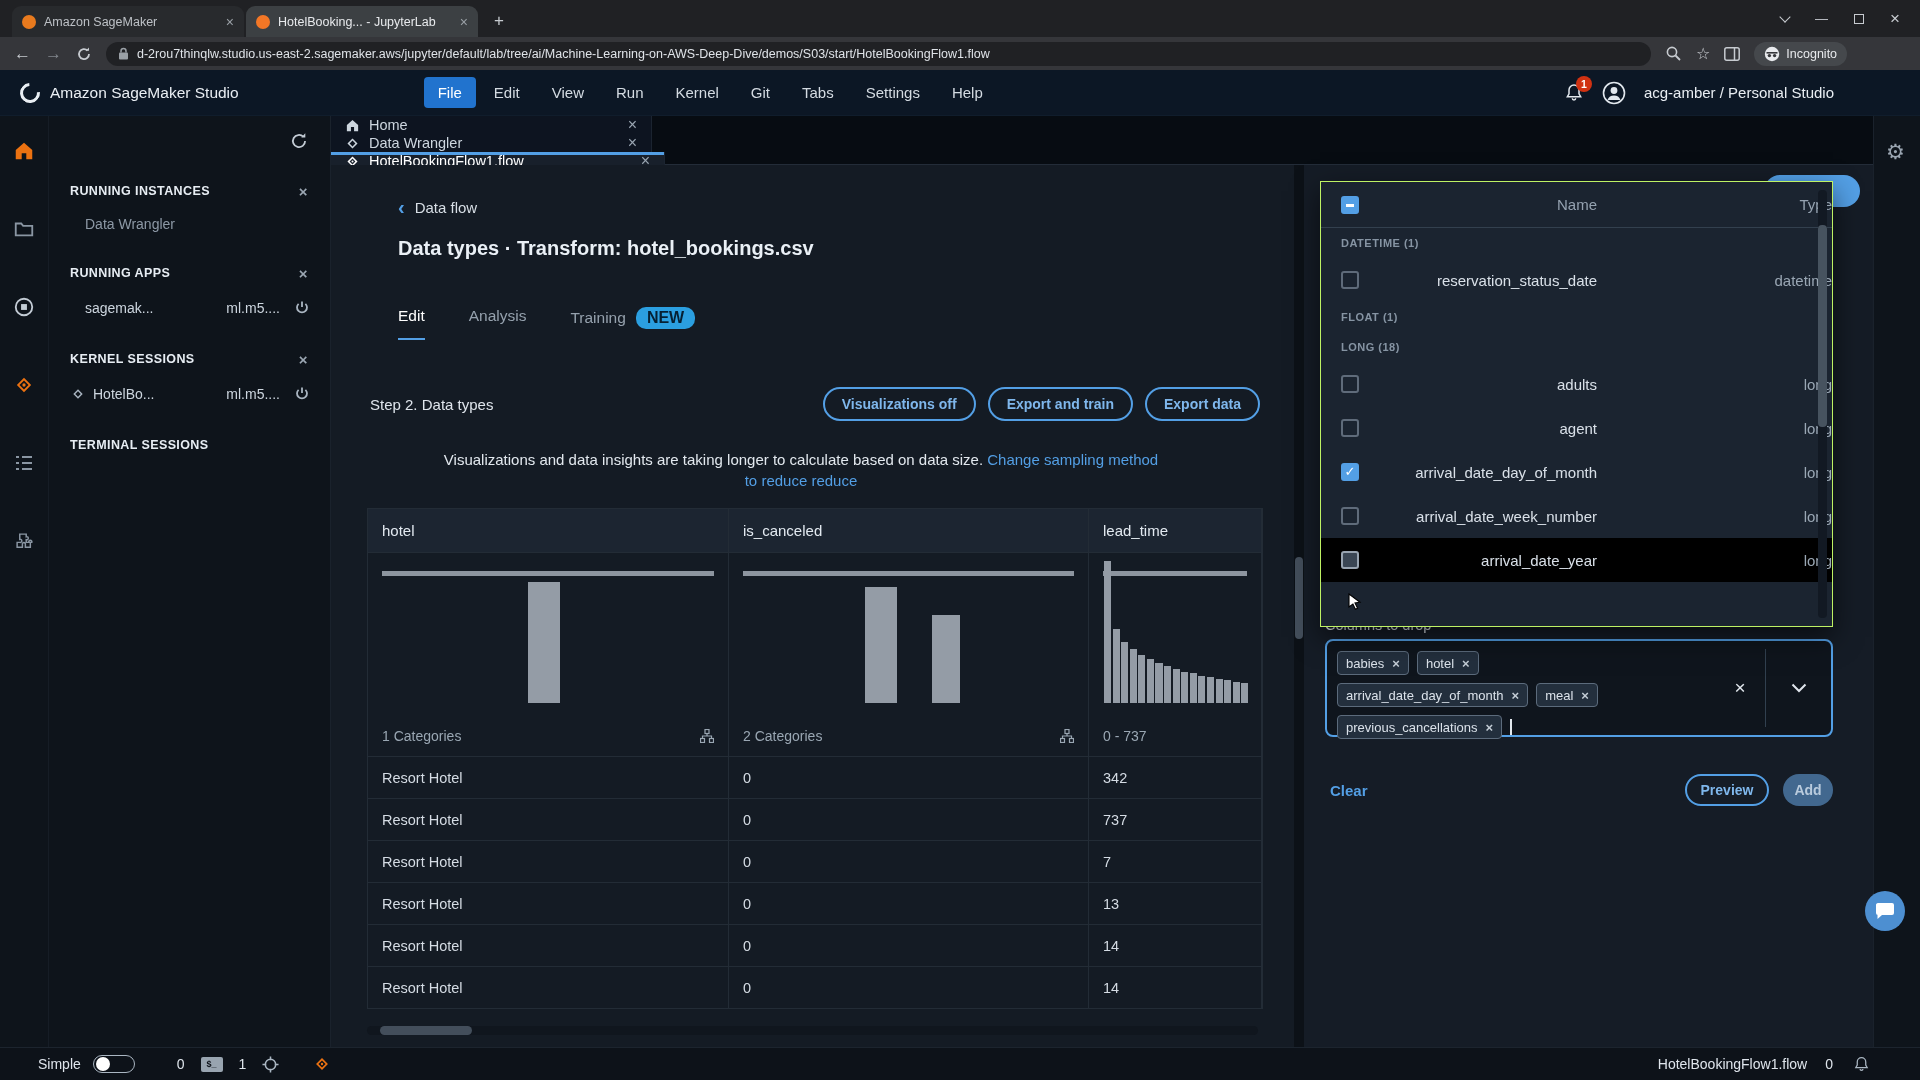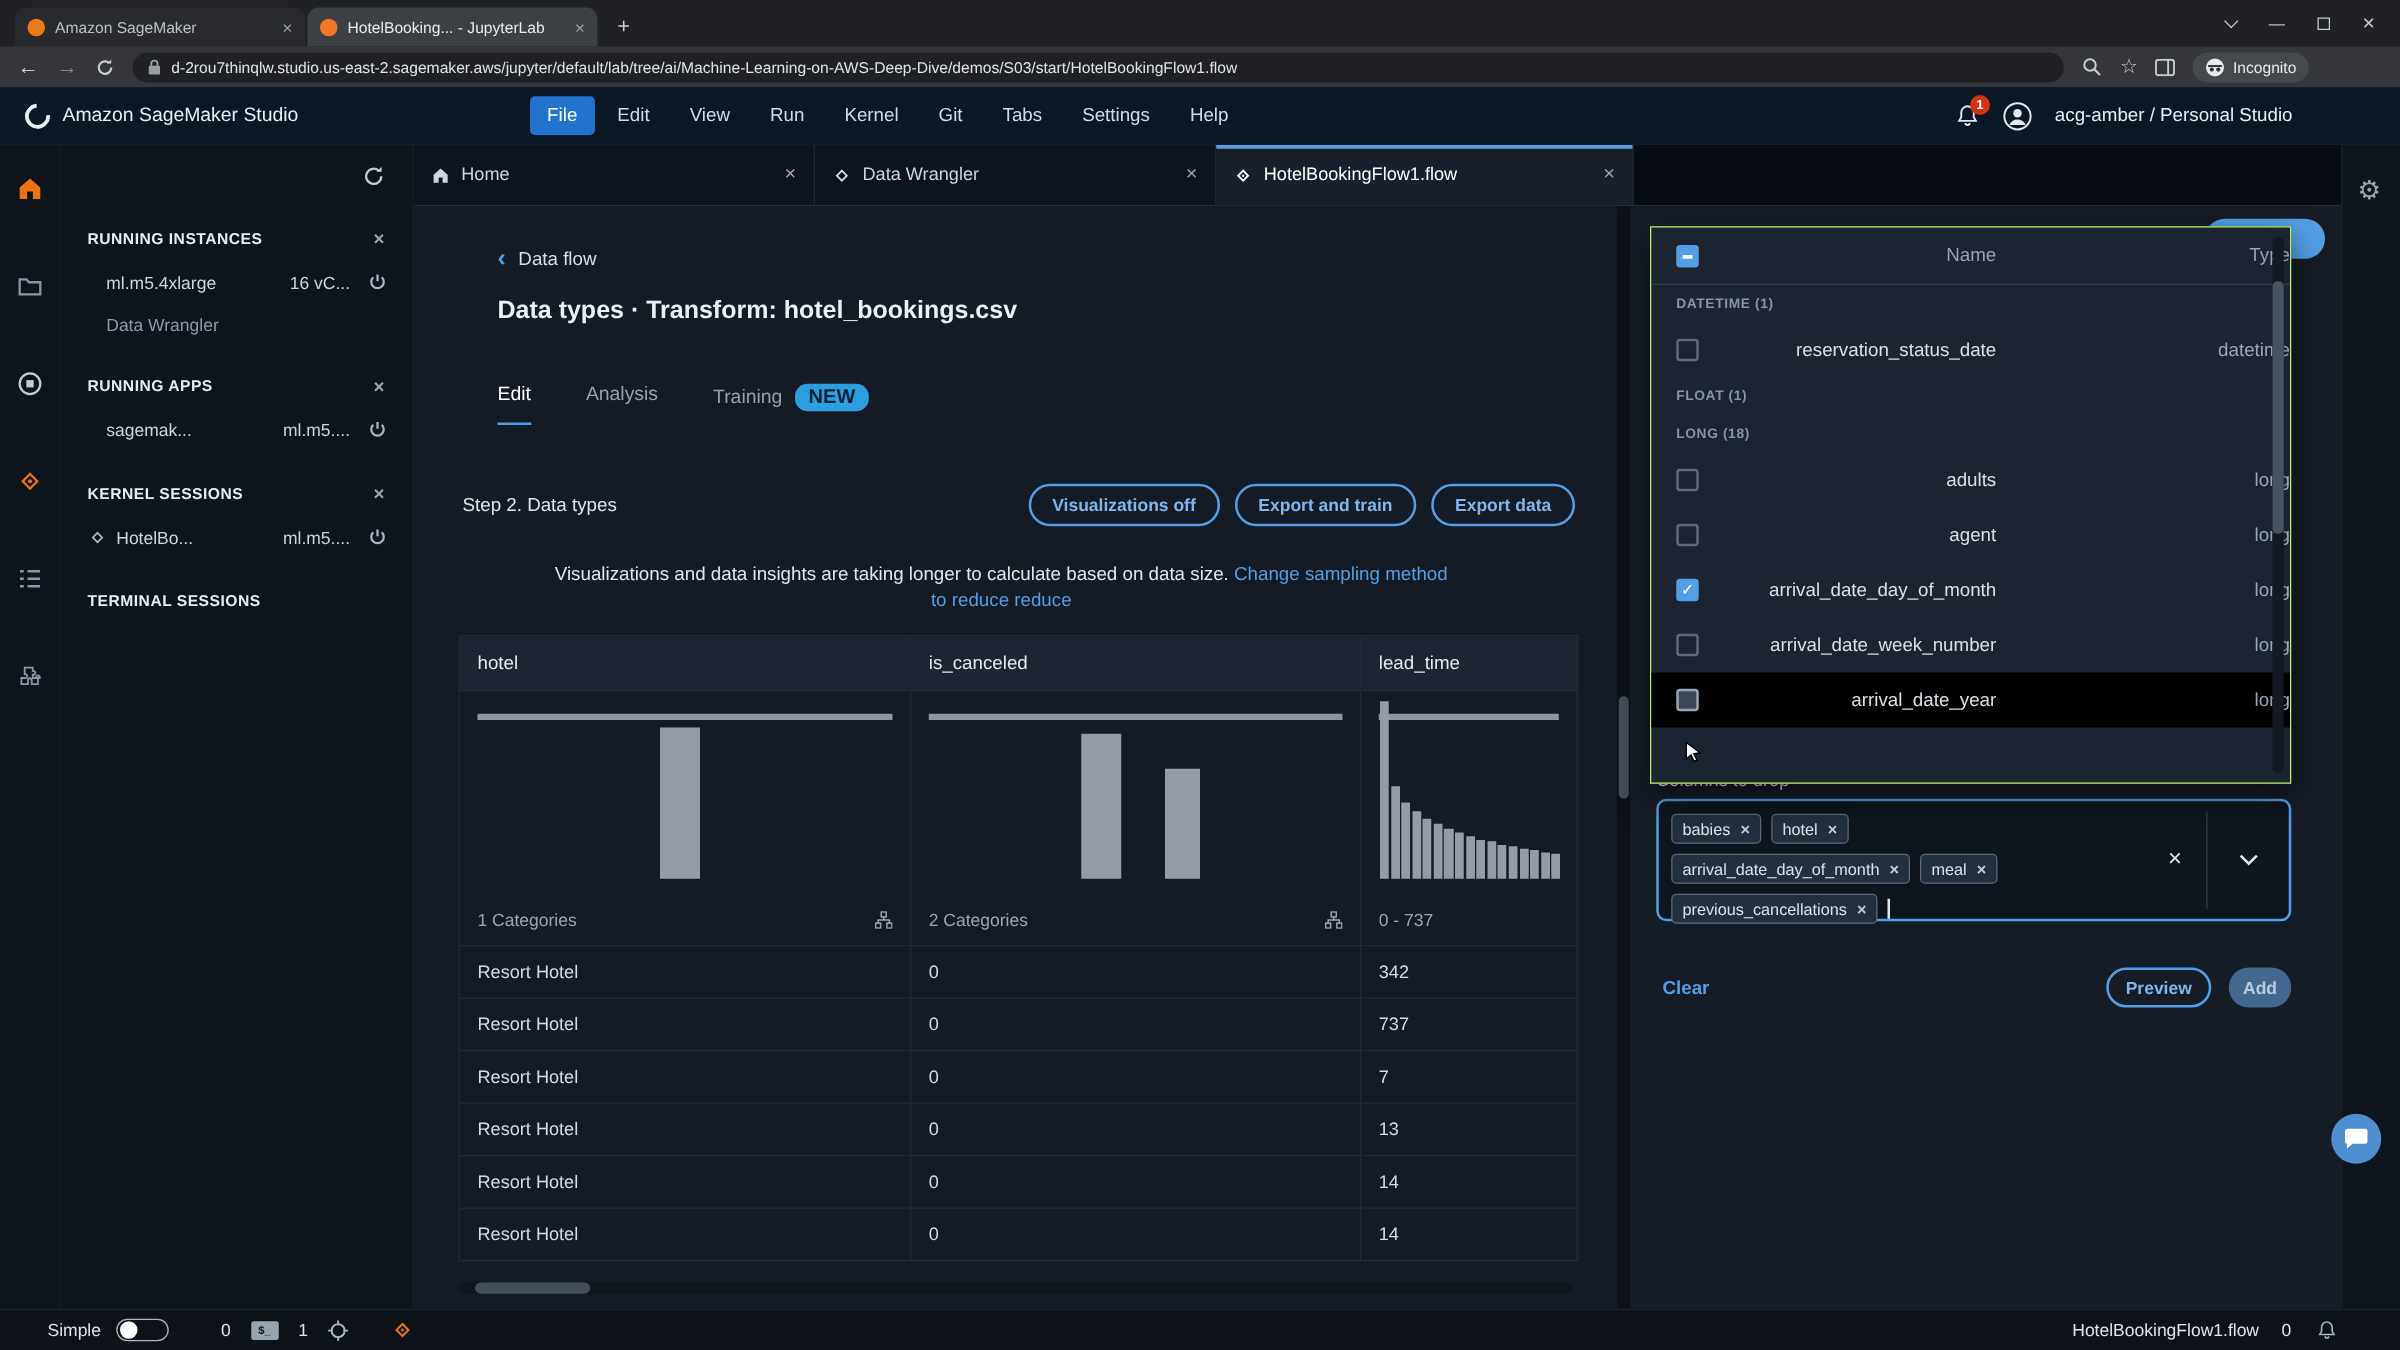--- a/index.html
+++ b/index.html
@@ -67,21 +67,21 @@
     font-weight:700;letter-spacing:.4px;color:#e7edf3;}
   .sec-h .x{margin-left:auto;color:#9aa6b2;font-size:15px;}
   .lrow{display:flex;align-items:center;height:36px;padding:0 20px 0 36px;font-size:14px;color:#cdd6df;}
   .lrow .c1{white-space:nowrap;}
   .lrow .c2{margin-left:auto;margin-right:14px;color:#cdd6df;white-space:nowrap;}
   .lrow .kicon{margin-right:8px;}
   .lsub{height:32px;display:flex;align-items:center;padding-left:36px;font-size:14px;color:#8d99a6;}
 
   
   .docbar{position:absolute;left:331px;top:116px;width:1542px;height:49px;background:#070c12;
-    border-bottom:1px solid #232c38;display:flex;}
+    border-bottom:1px solid #232c38;display:flex;flex-direction:column;}
   .dtab{width:321px;display:flex;align-items:center;gap:9px;padding:0 14px;position:relative;
     border-right:1px solid #1b2430;background:#0d1420;color:#cdd6df;font-size:14.5px;}
   .dtab.active{background:#18202b;color:#fff;}
   .dtab.active::before{content:"";position:absolute;left:0;top:0;right:0;height:3px;background:#539fe5;}
   .dtab .x{margin-left:auto;color:#9aa6b2;font-size:16px;}
 
   
   .main{position:absolute;left:331px;top:165px;width:963px;height:882px;background:#141b24;overflow:hidden;}
   .backlink{position:absolute;left:67px;top:32px;display:flex;align-items:center;gap:10px;}
   .backlink .chv{color:#539fe5;font-size:20px;font-weight:700;line-height:1;}
@@ -320,28 +320,20 @@
           <path d="M13.4 8a5.4 5.4 0 1 1-1.6-3.8" fill="none" stroke="#c3ccd5" stroke-width="1.6"></path>
           <path d="M13.6 1.2v3.6h-3.6z" fill="#c3ccd5"></path>
         </svg>
     </div>
     <div class="lp-content">
       <div class="sec">
         <div class="sec-h">
           <span>RUNNING INSTANCES</span>
           <span class="x">×</span>
         </div>
-        <div class="lrow">
-          <span class="c1">ml.m5.4xlarge</span>
-          <span class="c2">16 vC...</span>
-          <svg width="16" height="16" viewBox="0 0 16 16">
-            <path d="M8 1.5v5.5" stroke="#aab6c2" stroke-width="1.8"></path>
-            <path d="M4.6 3.8a5 5 0 1 0 6.8 0" fill="none" stroke="#aab6c2" stroke-width="1.8"></path>
-          </svg>
-        </div>
         <div class="lsub">Data Wrangler</div>
       </div>
 
       <div class="sec">
         <div class="sec-h">
           <span>RUNNING APPS</span>
           <span class="x">×</span>
         </div>
         <div class="lrow">
           <span class="c1">sagemak...</span>

